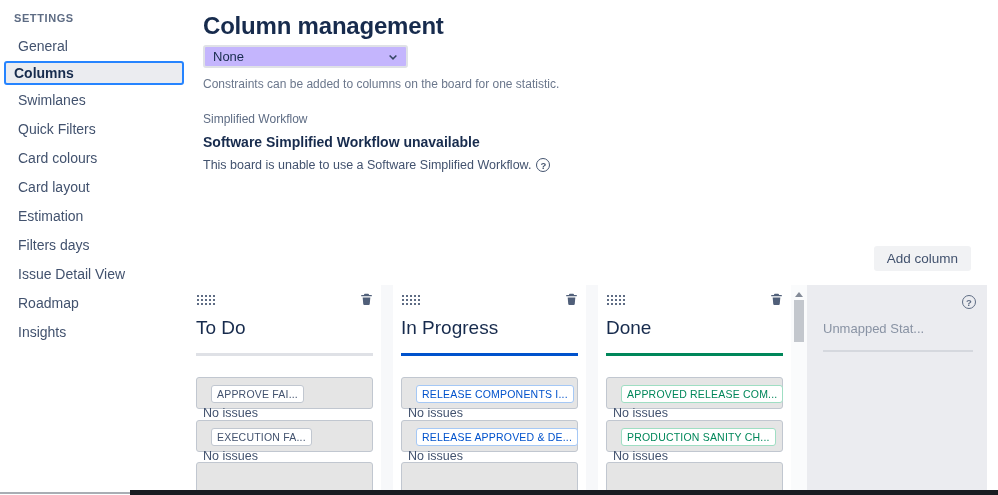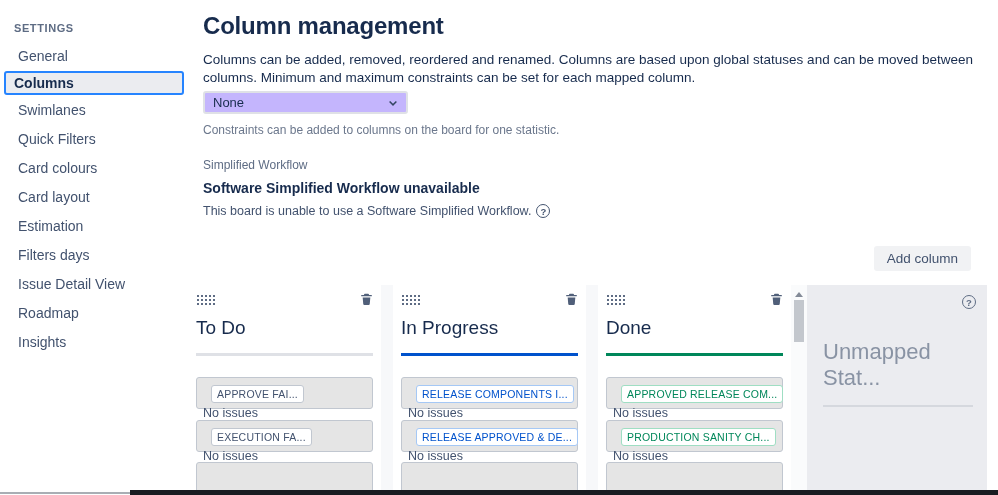--- a/index.html
+++ b/index.html
@@ -2,21 +2,21 @@
 <html><head>
 <meta charset="utf-8">
 <style>
   * { margin:0; padding:0; box-sizing:border-box; }
   html,body { width:998px; height:495px; }
   body {
     position:relative; overflow:hidden; background:#fff;
     font-family:"Liberation Sans", sans-serif; color:#172B4D;
   }
   
-  .sidebar { position:absolute; left:0; top:10px; width:187px; padding:12px 0 0 14px; }
+  .sidebar { position:absolute; left:0; top:0; width:187px; padding:12px 0 0 14px; }
   .settings-heading { font-size:11px; font-weight:bold; color:#5E6C84; letter-spacing:.6px; margin-bottom:8px; }
   .nav-item { font-size:14px; color:#42526E; padding:4px 2px; margin-bottom:1px; cursor:pointer; border:2px solid transparent; }
   .nav-item.selected {
     background:#EBECF0; border:2px solid #2684FF; border-radius:3px;
     font-weight:bold; color:#172B4D; margin-left:-10px; margin-right:3px; padding:2px 0 2px 8px;
   }
   
   .main { position:absolute; left:203px; top:0; right:0; }
   .page-title { font-size:24px; font-weight:600; color:#172B4D; margin-top:12px; letter-spacing:-.2px; }
   .page-desc { font-size:13.5px; line-height:17.5px; color:#172B4D; margin-top:11px; width:782px; }
@@ -71,21 +71,21 @@
   .chip-green { color:#00875A; border-color:#9FDEC3; }
   .no-issues { font-size:12.5px; color:#42526E; margin-top:3px; padding-left:1px; }
   
   .vscroll { width:16px; background:#FAFBFC; position:relative; }
   .vscroll-arrow { position:absolute; top:7px; left:4px; width:0; height:0; cursor:pointer;
     border-left:4px solid transparent; border-right:4px solid transparent; border-bottom:5px solid #848B98; }
   .vscroll-thumb { position:absolute; top:15px; left:3px; width:10px; height:42px; background:#C3C7CD; cursor:pointer; }
   
   .unmapped { width:180px; background:#EBECF0; padding:10px 12px 0 16px; position:relative; }
   .unmapped .help-circle { position:absolute; top:10px; right:11px; border-color:#5E6C84; color:#5E6C84; }
-  .unmapped-title { font-size:22px; color:#8993A4; margin-top:44px; }
+  .unmapped-title { font-size:13px; color:#8993A4; margin-top:26px; }
   .unmapped-underline { height:2px; background:#D5D8DE; margin-top:14px; width:150px; }
   
   .bottom-dark { position:absolute; left:130px; right:0; bottom:0; height:5px; background:#191C21; }
   .bottom-gray { position:absolute; left:0; width:130px; bottom:1px; height:2px; background:#A9AEB4; }
   .chev { width:12px; height:12px; stroke:#344563; fill:none; stroke-width:2; }
 </style>
 </head>
 <body>
 
 <nav class="sidebar">
@@ -98,21 +98,20 @@
   <div class="nav-item">Card layout</div>
   <div class="nav-item">Estimation</div>
   <div class="nav-item">Filters days</div>
   <div class="nav-item">Issue Detail View</div>
   <div class="nav-item">Roadmap</div>
   <div class="nav-item">Insights</div>
 </nav>
 
 <main class="main">
   <h1 class="page-title">Column management</h1>
-  <p class="page-desc">Columns can be added, removed, reordered and renamed. Columns are based upon global statuses and can be moved between columns. Minimum and maximum constraints can be set for each mapped column.</p>
 
   <div class="select-box">
     <span>None</span>
     <svg class="chev" viewBox="0 0 16 16">
         <path d="M3.5 6l4.5 4.5L12.5 6"></path>
       </svg>
   </div>
   <div class="helper-text">Constraints can be added to columns on the board for one statistic.</div>
 
   <div class="wf-label">Simplified Workflow</div>

